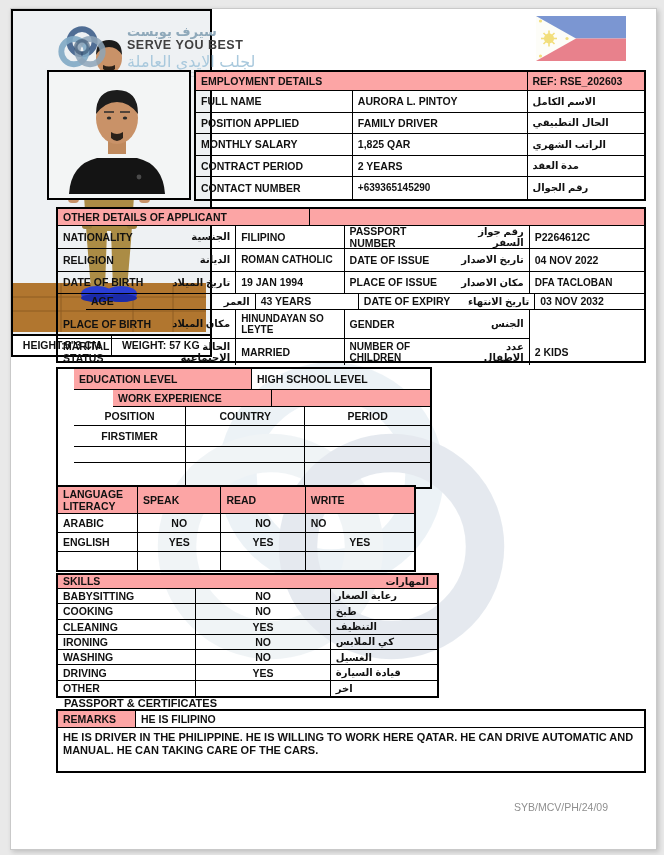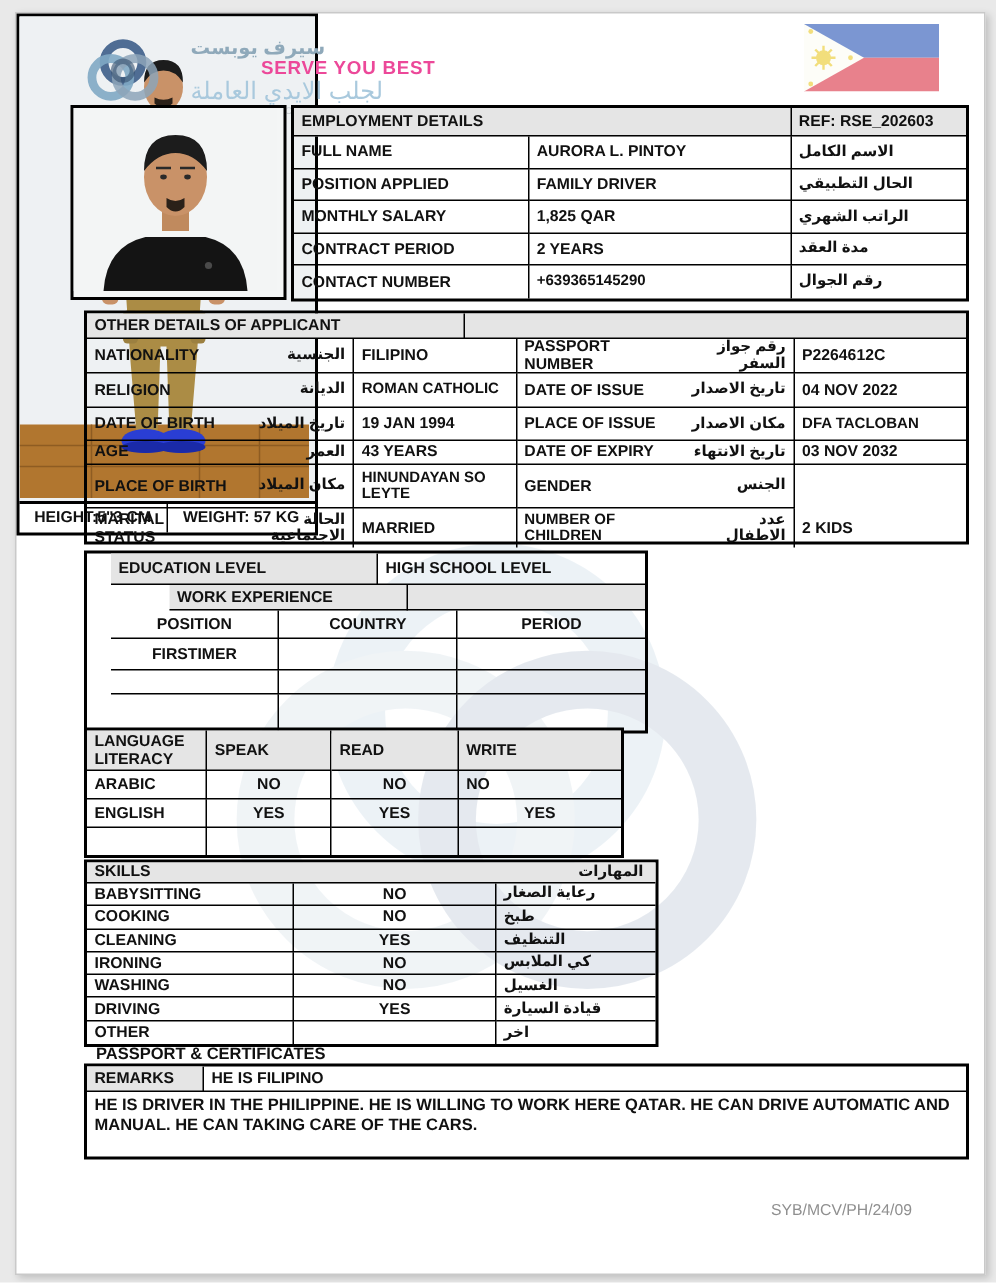--- a/index.html
+++ b/index.html
@@ -17,31 +17,31 @@
   
   .tbl{position:absolute;border:2px solid #000;display:grid;background:transparent;}
   .row{display:grid;}
   .c{
     border-right:1px solid #000;border-bottom:1px solid #000;
     display:flex;align-items:center;padding:1px 5px;overflow:hidden;
     font-size:10.5px;font-weight:bold;line-height:1.15;
   }
   .lc{border-right:none;}
   .lb{border-bottom:none;}
-  .hdr{background:#e5e5e5;}
+  .hdr{background:#fca5a5;}
   .ctr{justify-content:center;text-align:center;}
   .rt{justify-content:flex-end;text-align:right;}
   .between{justify-content:space-between;}
   .ar{font-size:10px;direction:rtl;}
   .sm{font-size:10px;}
   
   .logo-wrap{left:34px;top:12px;display:flex;gap:8px;align-items:flex-start;}
   .logo-text{display:flex;flex-direction:column;line-height:1.05;padding-top:4px;}
   .lg1{color:#8fa9ba;font-size:13px;font-weight:bold;}
-  .lg2{color:#ec4899;font-size:12.5px;font-weight:bold;letter-spacing:.5px;margin-left:47px;}
+  .lg2{color:#404040;font-size:12.5px;font-weight:bold;letter-spacing:.5px;}
   .lg3{color:#a9c9dd;font-size:16px;margin-top:2px;}
   .lg4{color:#c7ccd0;font-size:6.5px;letter-spacing:1.2px;margin-top:1px;}
   
   .photo-box{border:2px solid #000;background:#f4f6f6;}
   .bodypanel{left:427px;top:358px;width:197px;height:344px;border:2px solid #000;display:flex;flex-direction:column;background:#fff;}
   .bodyshot{flex:1;overflow:hidden;background:#eef1f3;}
   .hw{display:grid;grid-template-columns:50% 50%;height:19px;border-top:2px solid #000;}
   .hw .c{border-bottom:none;}
   .note{font-size:11px;font-weight:bold;}
   .footer-ref{color:#8f8f8f;font-size:10.5px;font-weight:normal;}
@@ -169,21 +169,21 @@
           <span>DATE OF BIRTH</span>
           <span class="ar">تاريخ الميلاد</span>
         </div>
       <div class="c">19 JAN 1994</div>
       <div class="c between">
           <span>PLACE OF ISSUE</span>
           <span class="ar">مكان الاصدار</span>
         </div>
       <div class="c lc sm">DFA TACLOBAN</div>
     </div>
-    <div class="row" style="grid-template-columns:30.4% 18.5% 31.6% 19.5%;">
+    <div class="row" style="grid-template-columns:30.4% 18.5% 31.6% 19.5%;padding-left:28px;">
       <div class="c between">
           <span>AGE</span>
           <span class="ar">العمر</span>
         </div>
       <div class="c">43 YEARS</div>
       <div class="c between">
           <span>DATE OF EXPIRY</span>
           <span class="ar">تاريخ الانتهاء</span>
         </div>
       <div class="c lc">03 NOV 2032</div>

